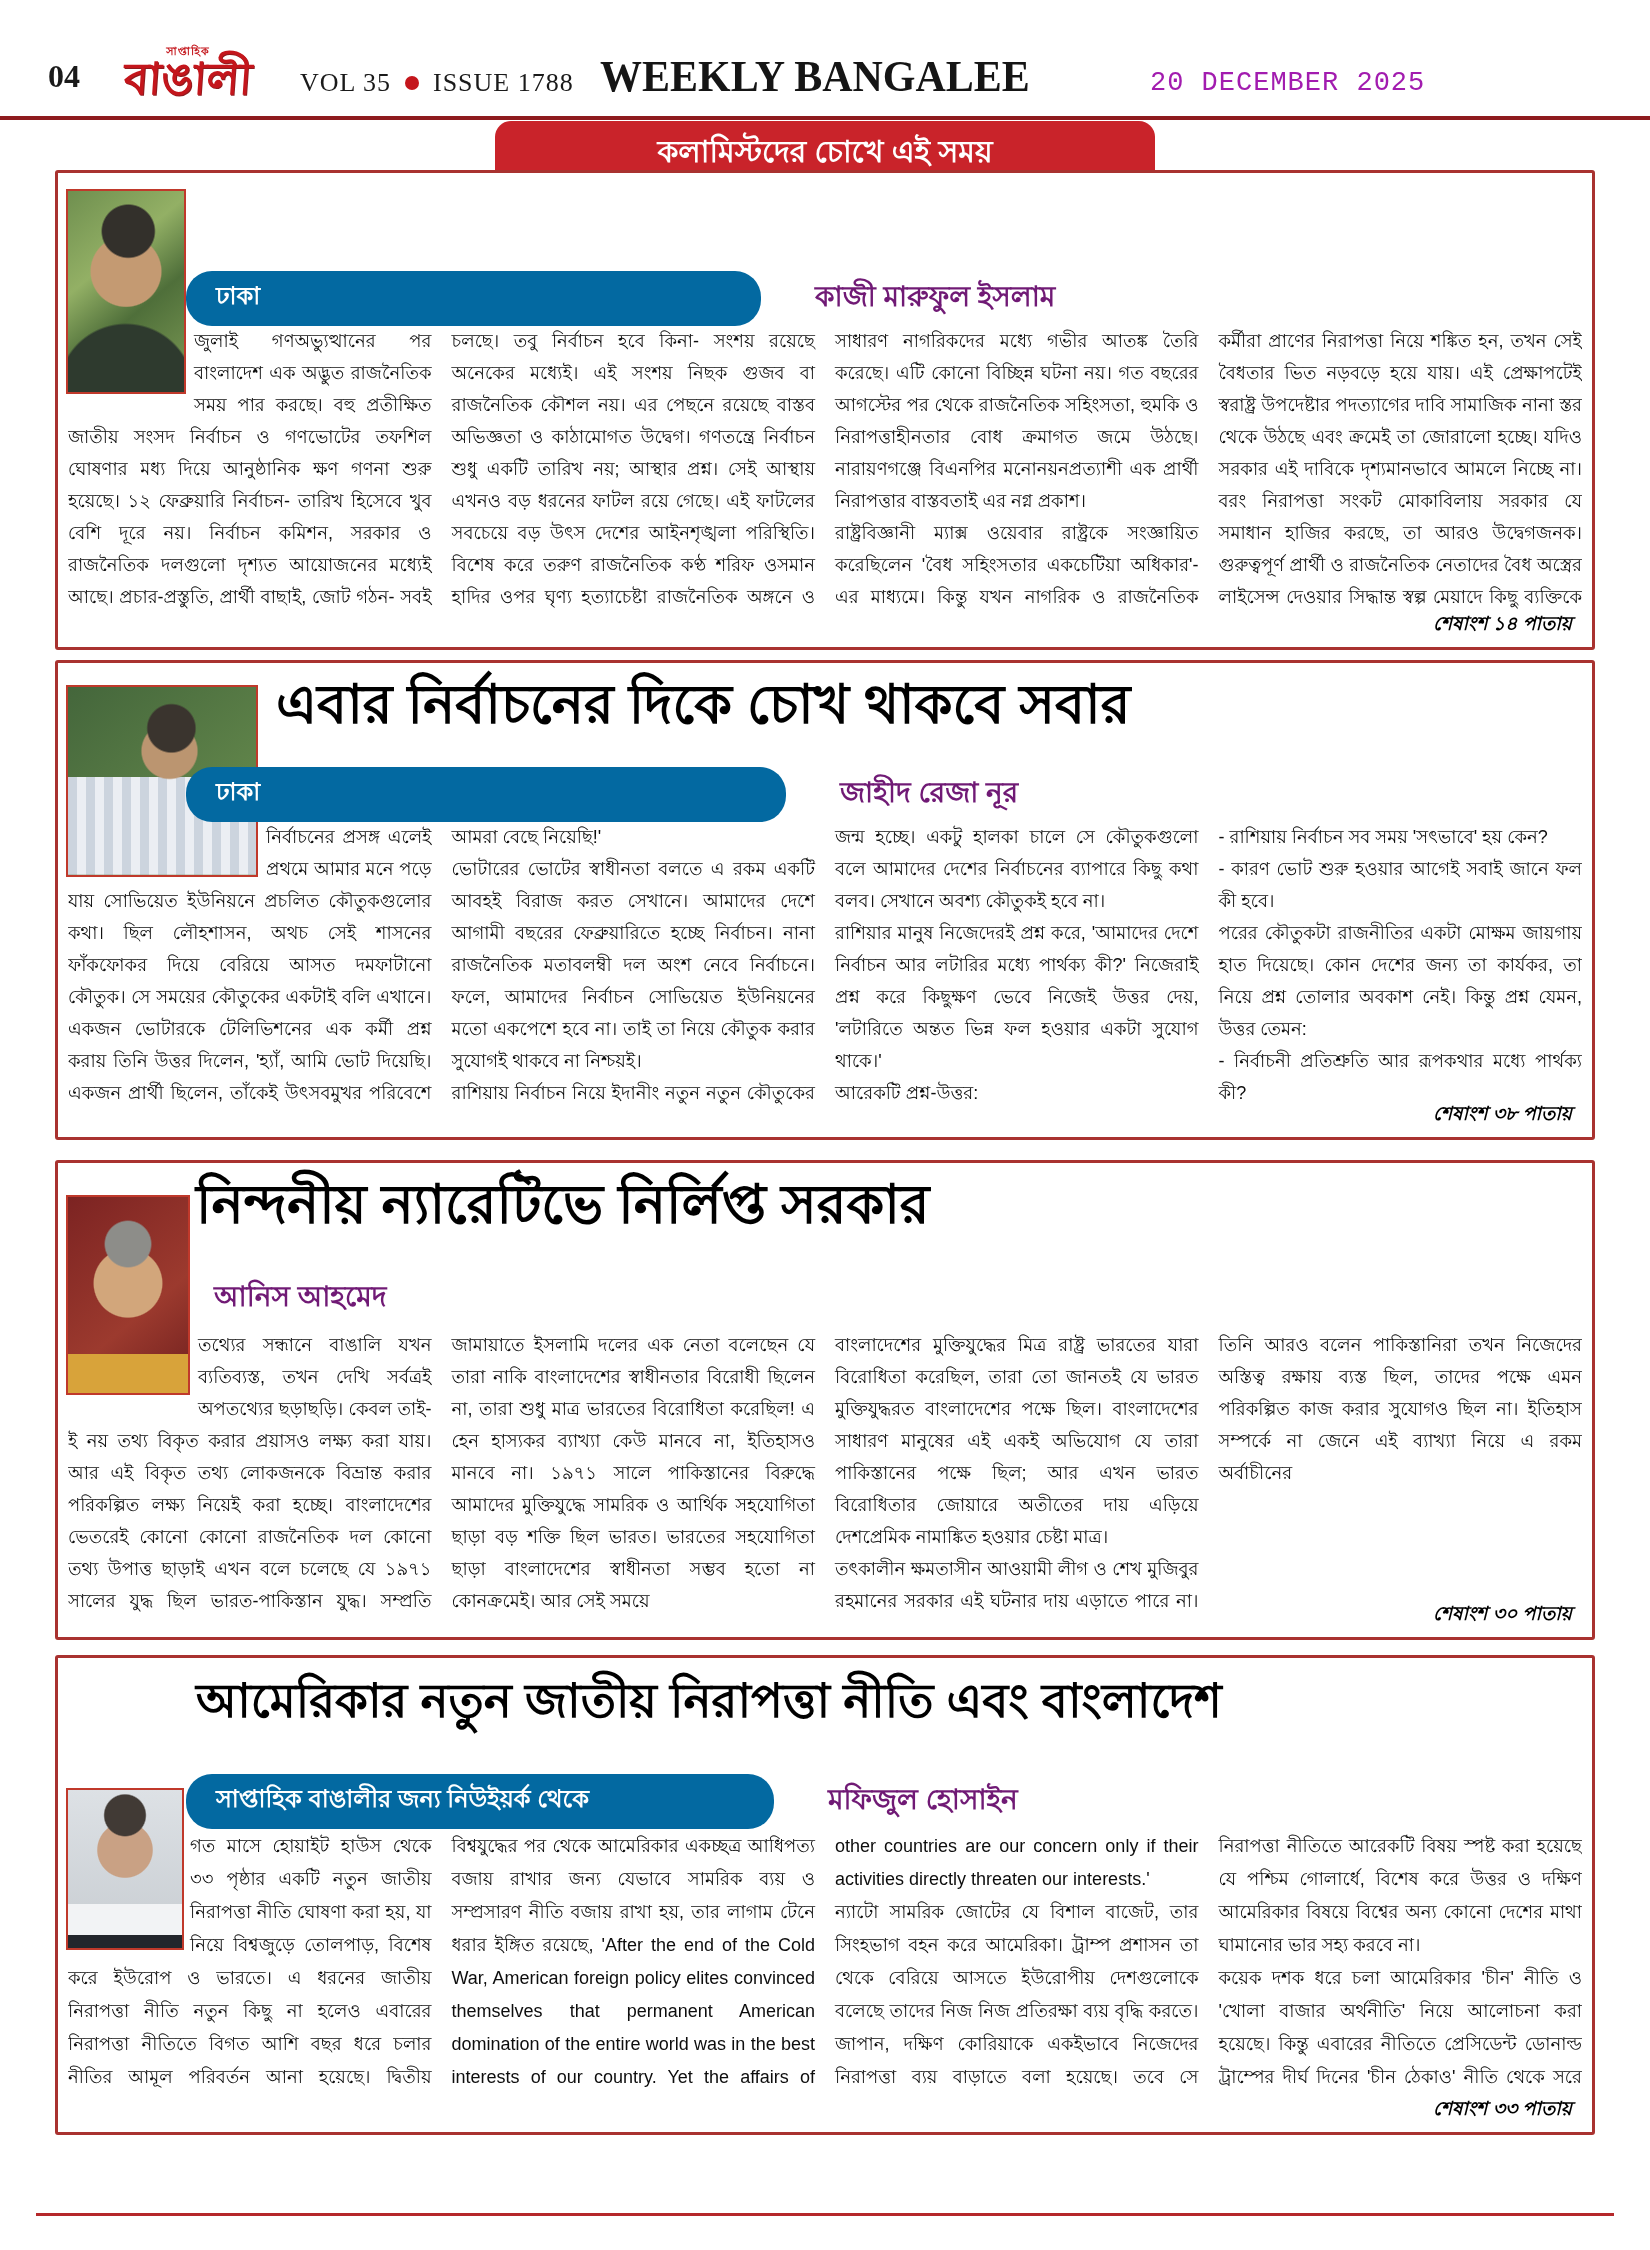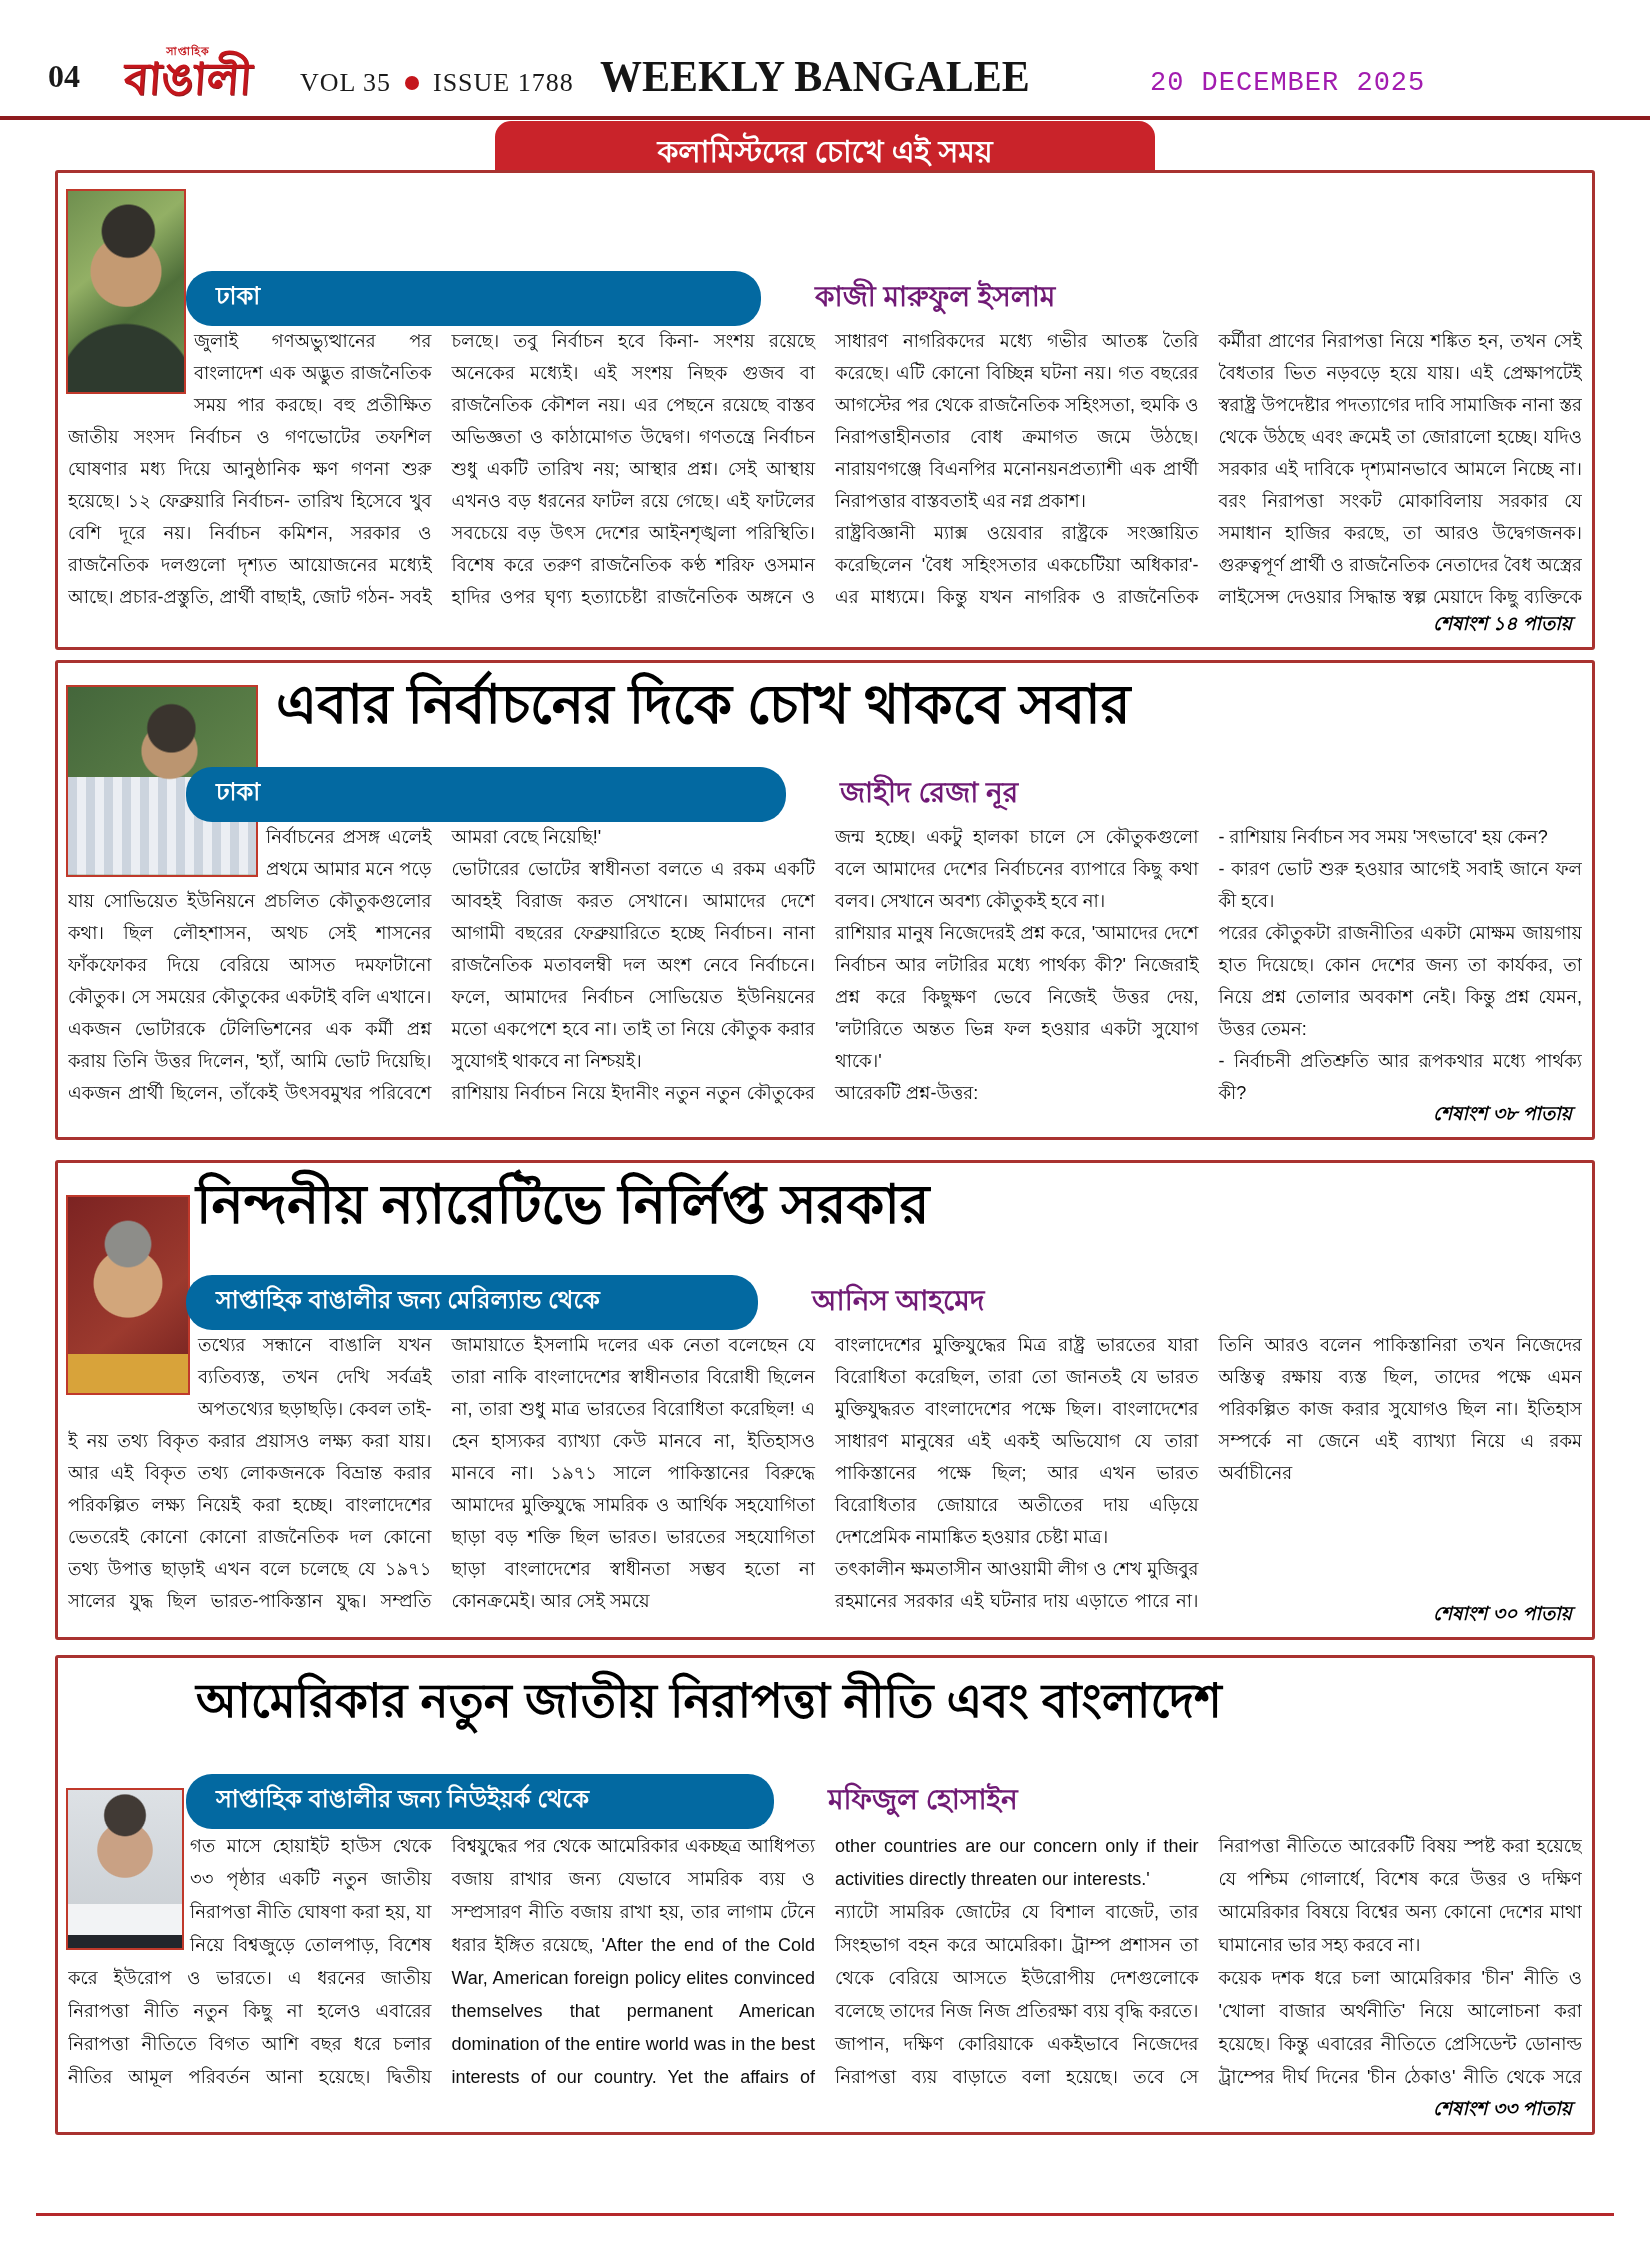--- a/index.html
+++ b/index.html
@@ -129,21 +129,20 @@
 - রূপকথায় শেষ পর্যন্ত ভালোই জেতে।
 স্বৈরাচারী নির্বাচনে কীভাবে প্রার্থীকে নির্বাচিত করা হয়, তা নিয়ে কৌতুকে বলা হচ্ছে: নির্বাচনে একজনই প্রার্থী ছিল। তবু ব্যালট পেপারে দুইটা অপশন ছিল: 'পক্ষে' আর 'খুবই পক্ষে'।
 দিনের পর দিন সংসদে যাওয়ার জন্য যে প্রস্তুত হয়েছেন এবং নির্বাচিত হয়েছেন, তাঁদের মধ্যে এমন অনেকেই আছেন, যাঁরা কালোটাকার মালিক। এসব কথা বললে অবশ্য সেটাও হয়ে ওঠে কৌতুক। বরং বলা যায়, কালোটাকা</span></div>
     <div class="contnote">শেষাংশ ৩৮ পাতায়</div>
   </div>
 
   <div class="article art-3">
     <div class="photo photo-g3"></div>
     <div class="headline">নিন্দনীয় ন্যারেটিভে নির্লিপ্ত সরকার</div>
     <div class="pillrow">
-      <div class="pill">সাপ্তাহিক বাঙালীর জন্য মেরিল্যান্ড থেকে</div>
       <div class="byline">আনিস আহমেদ</div>
     </div>
     <div class="body"><span class="spacer"></span><span>তথ্যের সন্ধানে বাঙালি যখন ব্যতিব্যস্ত, তখন দেখি সর্বত্রই অপতথ্যের ছড়াছড়ি। কেবল তাই-ই নয় তথ্য বিকৃত করার প্রয়াসও লক্ষ্য করা যায়। আর এই বিকৃত তথ্য লোকজনকে বিভ্রান্ত করার পরিকল্পিত লক্ষ্য নিয়েই করা হচ্ছে। বাংলাদেশের ভেতরেই কোনো কোনো রাজনৈতিক দল কোনো তথ্য উপাত্ত ছাড়াই এখন বলে চলেছে যে ১৯৭১ সালের যুদ্ধ ছিল ভারত-পাকিস্তান যুদ্ধ। সম্প্রতি জামায়াতে ইসলামি দলের এক নেতা বলেছেন যে তারা নাকি বাংলাদেশের স্বাধীনতার বিরোধী ছিলেন না, তারা শুধু মাত্র ভারতের বিরোধিতা করেছিল! এ হেন হাস্যকর ব্যাখ্যা কেউ মানবে না, ইতিহাসও মানবে না। ১৯৭১ সালে পাকিস্তানের বিরুদ্ধে আমাদের মুক্তিযুদ্ধে সামরিক ও আর্থিক সহযোগিতা ছাড়া বড় শক্তি ছিল ভারত। ভারতের সহযোগিতা ছাড়া বাংলাদেশের স্বাধীনতা সম্ভব হতো না কোনক্রমেই। আর সেই সময়ে
 বাংলাদেশের মুক্তিযুদ্ধের মিত্র রাষ্ট্র ভারতের যারা বিরোধিতা করেছিল, তারা তো জানতই যে ভারত মুক্তিযুদ্ধরত বাংলাদেশের পক্ষে ছিল। বাংলাদেশের সাধারণ মানুষের এই একই অভিযোগ যে তারা পাকিস্তানের পক্ষে ছিল; আর এখন ভারত বিরোধিতার জোয়ারে অতীতের দায় এড়িয়ে দেশপ্রেমিক নামাঙ্কিত হওয়ার চেষ্টা মাত্র।
 তৎকালীন ক্ষমতাসীন আওয়ামী লীগ ও শেখ মুজিবুর রহমানের সরকার এই ঘটনার দায় এড়াতে পারে না। তিনি আরও বলেন পাকিস্তানিরা তখন নিজেদের অস্তিত্ব রক্ষায় ব্যস্ত ছিল, তাদের পক্ষে এমন পরিকল্পিত কাজ করার সুযোগও ছিল না। ইতিহাস সম্পর্কে না জেনে এই ব্যাখ্যা নিয়ে এ রকম অর্বাচীনের</span></div>
     <div class="contnote">শেষাংশ ৩০ পাতায়</div>
   </div>
 
   <div class="article art-4">
     <div class="photo photo-g4"></div>

